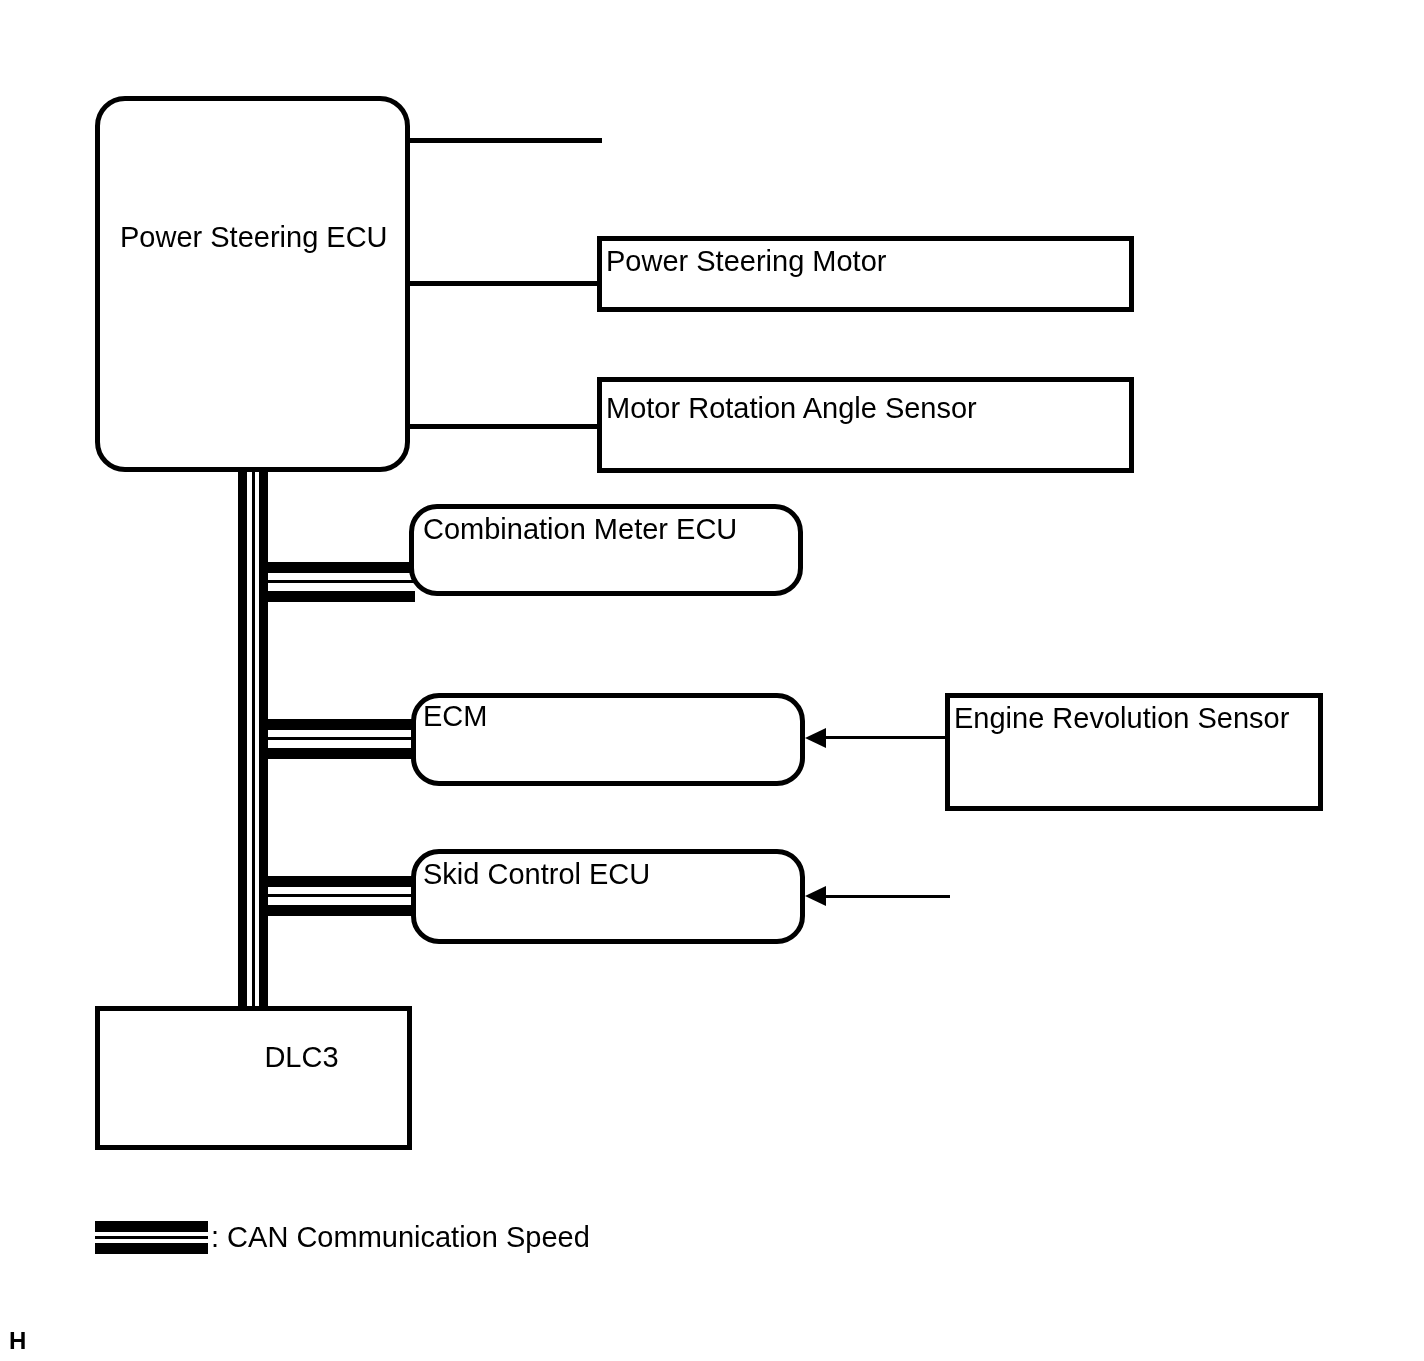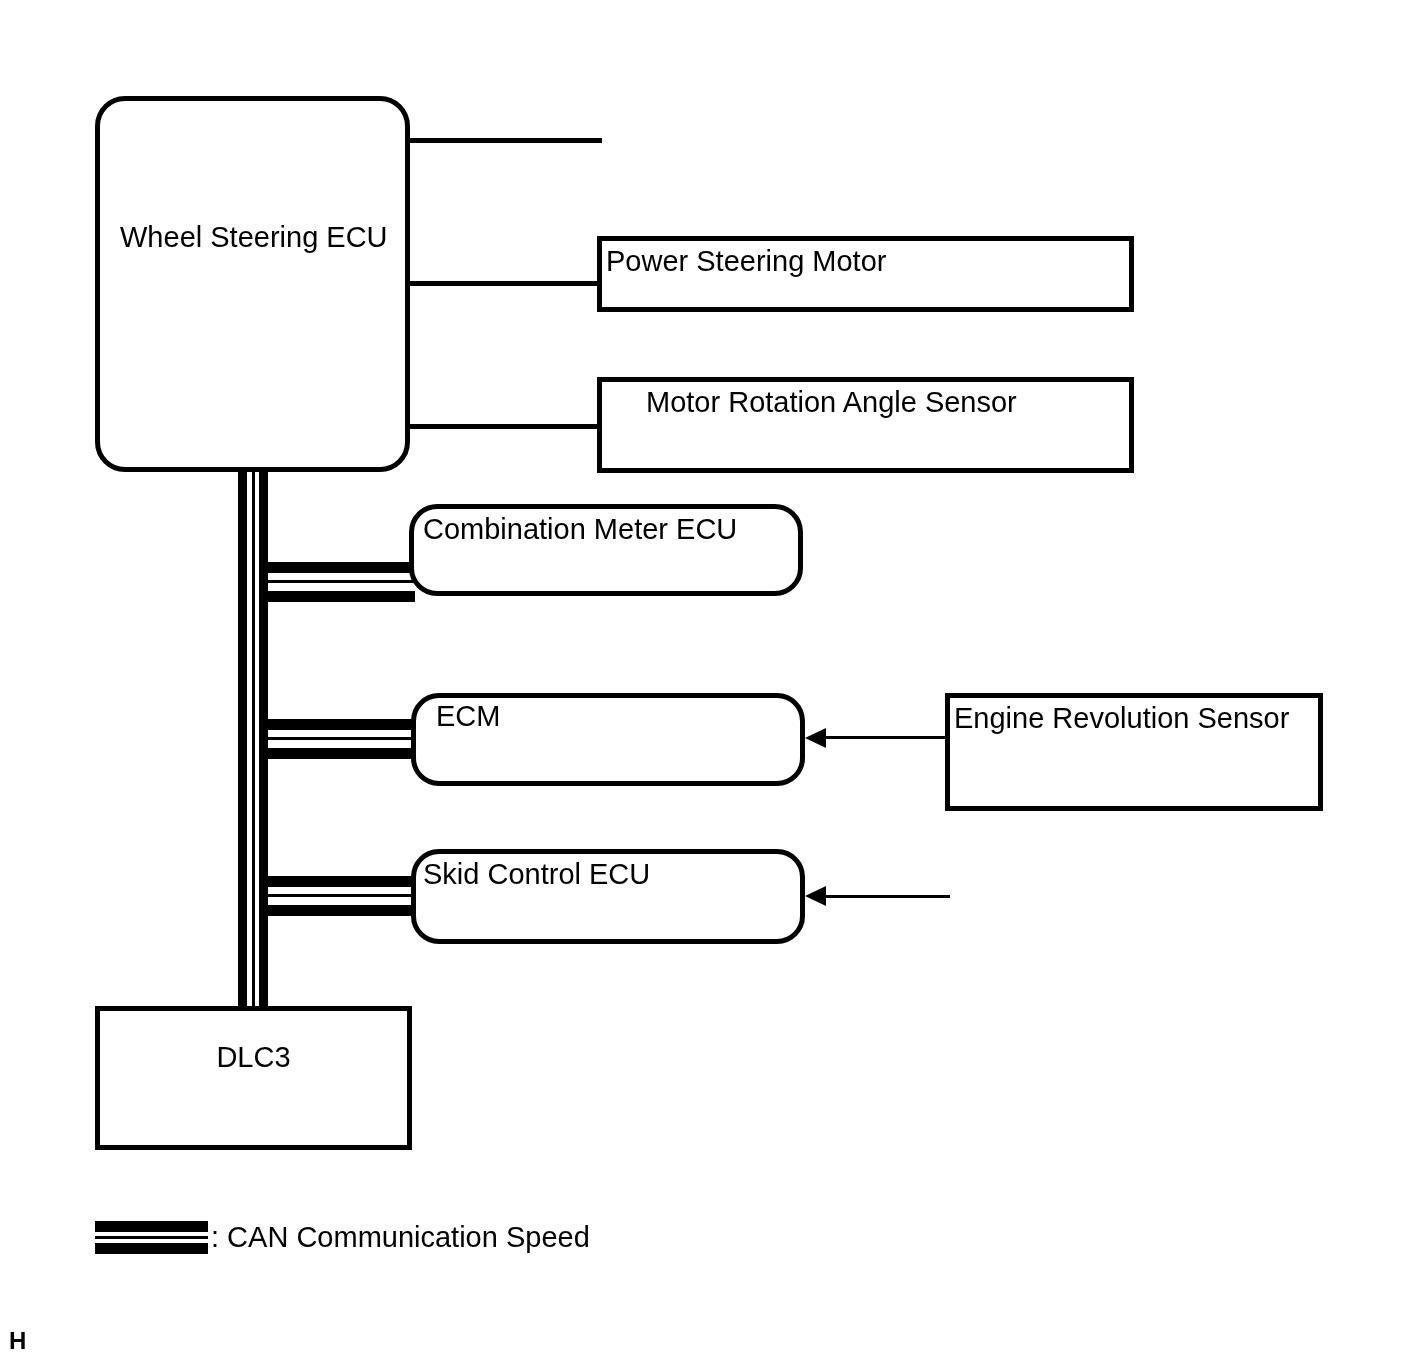--- a/index.html
+++ b/index.html
@@ -89,51 +89,51 @@
   <div class="line" style="left:406px;top:281px;width:196px;height:5px;"></div>
   <div class="line" style="left:406px;top:424px;width:196px;height:5px;"></div>
 
   <div class="line" style="left:824px;top:736px;width:126px;height:3px;"></div>
   <div class="arrowhead" style="left:805px;top:728px;"></div>
 
   <div class="line" style="left:824px;top:895px;width:126px;height:3px;"></div>
   <div class="arrowhead" style="left:805px;top:886px;"></div>
 
   <div class="box rounded-lg" style="left:95px;top:96px;width:315px;height:376px;">
-    <span class="label" style="left:20px;top:119px;">Wheel Steering ECU</span>
+    <span class="label" style="left:20px;top:119px;">Power Steering ECU</span>
   </div>
 
 
   <div class="box" style="left:597px;top:236px;width:537px;height:76px;">
     <span class="label" style="left:4px;top:3px;">Power Steering Motor</span>
   </div>
 
   <div class="box" style="left:597px;top:377px;width:537px;height:96px;">
-    <span class="label" style="left:4px;top:3px;margin-left:40px;">Motor Rotation Angle Sensor</span>
+    <span class="label" style="left:4px;top:9px;">Motor Rotation Angle Sensor</span>
   </div>
 
   <div class="box rounded-sm" style="left:409px;top:504px;width:394px;height:92px;">
     <span class="label" style="left:9px;top:3px;">Combination Meter ECU</span>
   </div>
 
   <div class="box rounded-sm" style="left:411px;top:693px;width:394px;height:93px;">
-    <span class="label" style="left:20px;top:1px;text-align:right;">ECM</span>
+    <span class="label" style="left:7px;top:1px;text-align:right;">ECM</span>
   </div>
 
   <div class="box" style="left:945px;top:693px;width:378px;height:118px;">
     <span class="label" style="left:4px;top:3px;">Engine Revolution Sensor</span>
   </div>
 
   <div class="box rounded-sm" style="left:411px;top:849px;width:394px;height:95px;">
     <span class="label" style="left:7px;top:3px;">Skid Control ECU</span>
   </div>
 
 
   <div class="box" style="left:95px;top:1006px;width:317px;height:144px;">
-    <span class="label center-label" style="top:29px;">DLC3</span>
+    <span class="label center-label" style="top:29px;padding-left:48px;">DLC3</span>
   </div>
 
   <div>
     <div class="line" style="left:95px;top:1221px;width:113px;height:11px;"></div>
     <div class="line" style="left:95px;top:1236px;width:113px;height:3px;"></div>
     <div class="line" style="left:95px;top:1243px;width:113px;height:11px;"></div>
     <span class="legend-text">: CAN Communication Speed</span>
   </div>
 
   <span class="footer-mark">H</span>

